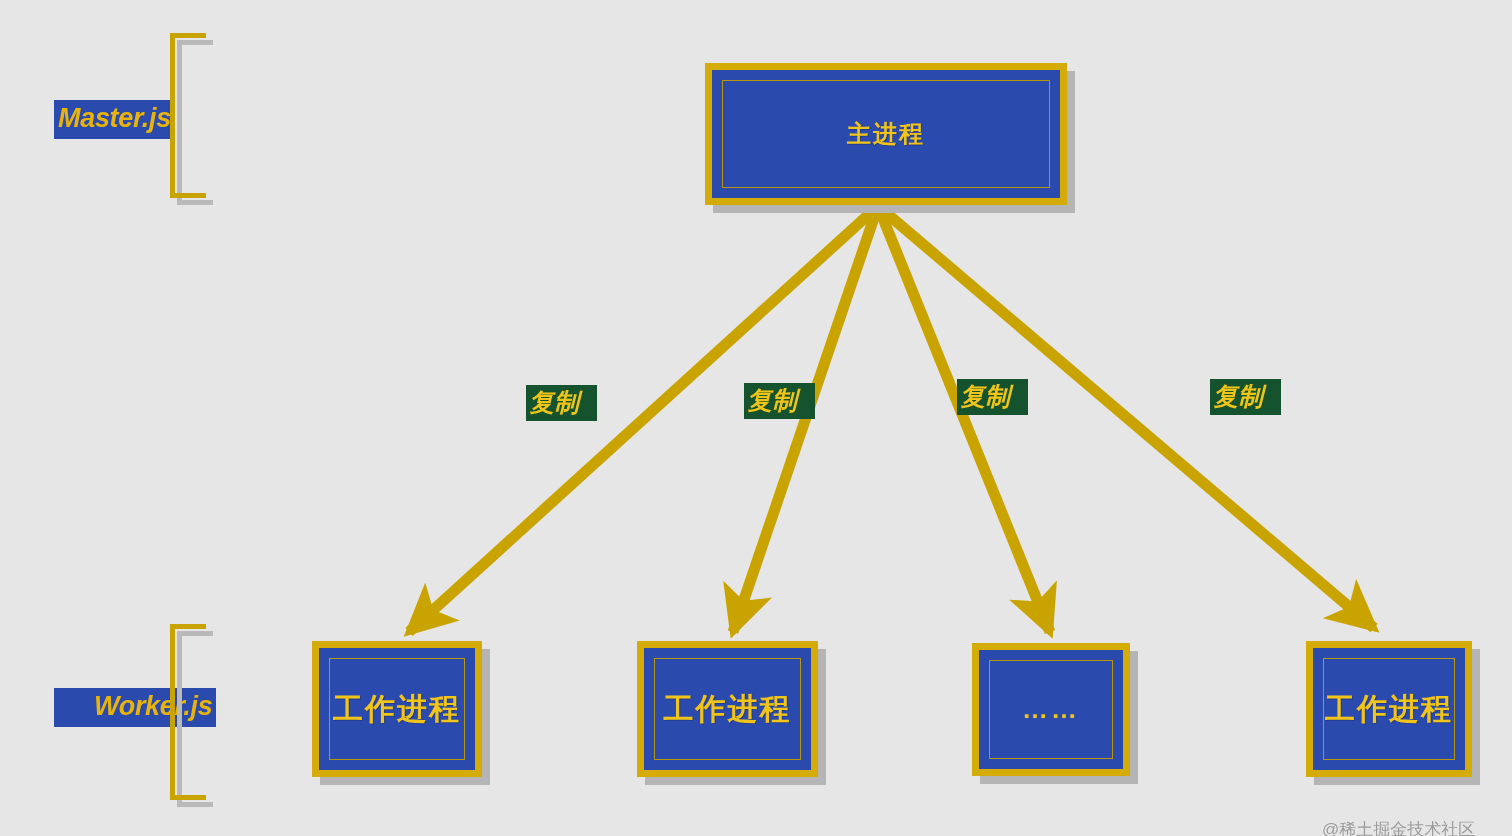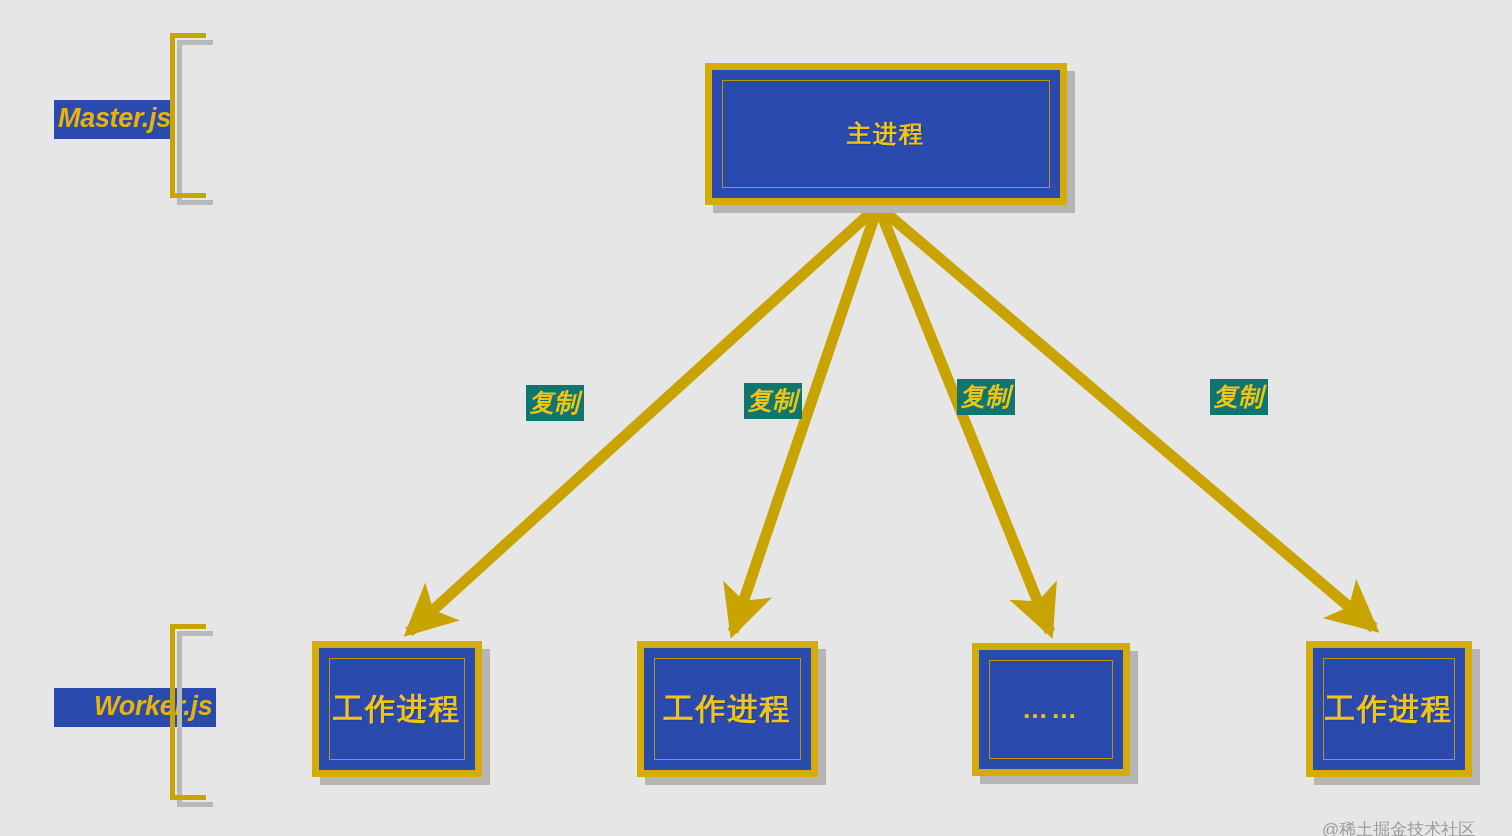--- a/index.html
+++ b/index.html
@@ -115,27 +115,27 @@
     z-index: 2;
     color: #f0c419;
     font-size: 26px;
     letter-spacing: 3px;
     font-weight: bold;
   }
 
   
   .edge-label {
     position: absolute;
-    background: #0f766e;
+    background: #14532d;
     color: #f0c419;
     font-weight: bold;
     font-style: italic;
     font-size: 25px;
     line-height: 1.05;
-    padding: 4px 5px 6px 3px;
+    padding: 4px 18px 6px 3px;
     white-space: nowrap;
     letter-spacing: 0px;
     z-index: 5;
   }
 
   
   .watermark {
     position: absolute;
     color: #8f8f8f;
     font-size: 17px;

